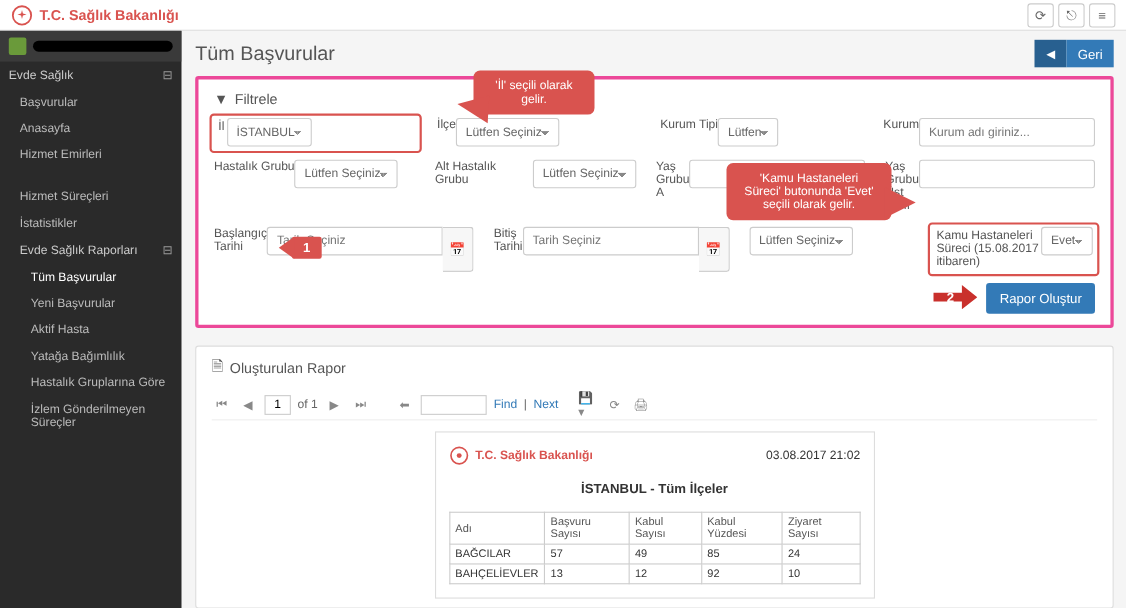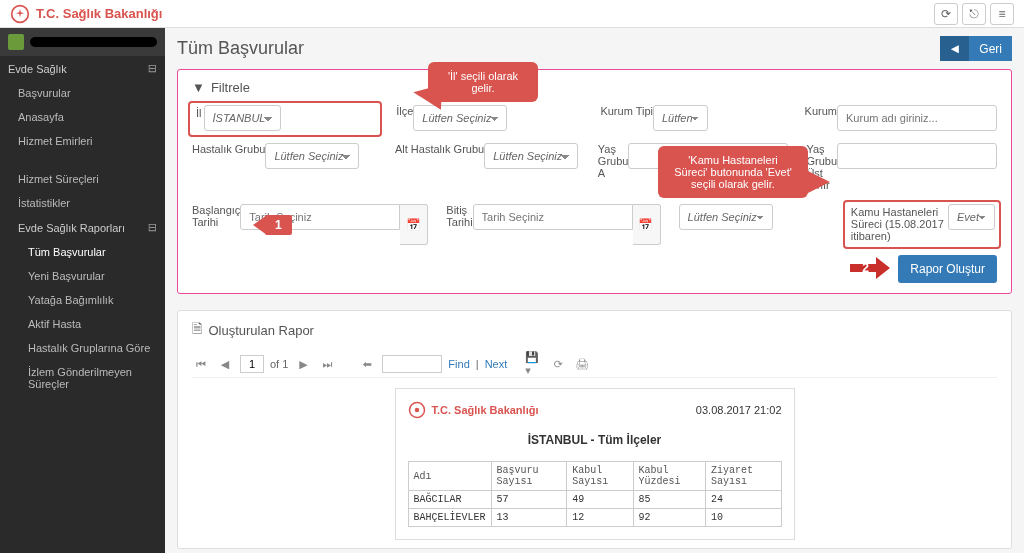--- a/index.html
+++ b/index.html
@@ -24,27 +24,27 @@
     .side-sub.active { color: #fff; }
     .minus-icon { color: #999; }
 
     .content { flex: 1; padding: 8px 12px; overflow-y: auto; position: relative; }
     .page-header { display: flex; justify-content: space-between; align-items: center; margin-bottom: 8px; }
     .page-title { font-size: 18px; font-weight: normal; color: #555; }
     .geri-group { display: flex; }
     .geri-btn { background: #337ab7; color: #fff; border: none; padding: 5px 10px; cursor: pointer; font-size: 12px; }
     .geri-arrow { background: #286090; color: #fff; border: none; padding: 5px 8px; cursor: pointer; }
 
-    .filter-panel { background: #fff; border: 1px solid #ec4899; border-radius: 3px; padding: 10px 14px; margin-bottom: 16px; position: relative; }
+    .filter-panel { background: #fff; border: 3px solid #ec4899; border-radius: 3px; padding: 10px 14px; margin-bottom: 16px; position: relative; }
     .panel-header { font-size: 13px; color: #555; margin-bottom: 10px; display: flex; align-items: center; gap: 6px; }
     .filter-row { display: flex; gap: 18px; margin-bottom: 10px; }
     .filter-col { flex: 1; display: flex; flex-direction: row; }
     .filter-label { font-size: 11px; color: #555; margin-bottom: 3px; }
     .filter-input, .filter-select { height: 26px; border: 1px solid #ccc; border-radius: 3px; padding: 0 8px; font-size: 11px; color: #666; background: #fff; }
-    .filter-select { appearance: none; background-image: linear-gradient(45deg, transparent 50%, #888 50%), linear-gradient(-45deg, transparent 50%, #888 50%); background-position: calc(100% - 12px) 11px, calc(100% - 8px) 11px; background-size: 4px 4px; background-repeat: no-repeat; padding-right: 14px; font-style: italic; }
+    .filter-select { appearance: none; background-image: linear-gradient(45deg, transparent 50%, #888 50%), linear-gradient(-45deg, transparent 50%, #888 50%); background-position: calc(100% - 12px) 11px, calc(100% - 8px) 11px; background-size: 4px 4px; background-repeat: no-repeat; padding-right: 14px; }
     .date-wrap { display: flex; }
     .date-wrap .filter-input { flex: 1; border-radius: 3px 0 0 3px; }
     .date-btn { width: 28px; border: 1px solid #ccc; border-left: none; border-radius: 0 3px 3px 0; background: #f7f7f7; display: flex; align-items: center; justify-content: center; cursor: pointer; color: #888; }
 
     .highlight-red { border: 2px solid #d9534f; border-radius: 4px; padding: 2px; margin: -4px; }
     .highlight-red .filter-label { padding-left: 4px; padding-top: 2px; }
     .highlight-red .filter-select { margin: 0 2px 2px 2px; }
 
     .btn-row { display: flex; justify-content: flex-end; align-items: center; gap: 8px; position: relative; }
     .rapor-btn { background: #337ab7; color: #fff; border: none; padding: 7px 12px; border-radius: 3px; cursor: pointer; font-size: 12px; }
@@ -66,21 +66,21 @@
     .toolbar-btn { width: 18px; height: 18px; display: flex; align-items: center; justify-content: center; cursor: pointer; color: #888; }
     .page-input { width: 24px; height: 18px; border: 1px solid #ccc; text-align: center; font-size: 11px; }
     .search-input { width: 60px; height: 18px; border: 1px solid #ccc; font-size: 11px; padding: 0 4px; }
     .link-text { color: #337ab7; cursor: pointer; }
 
     .report-doc { width: 400px; margin: 0 auto; border: 1px solid #ddd; padding: 12px; font-size: 11px; }
     .doc-header { display: flex; justify-content: space-between; align-items: center; margin-bottom: 14px; }
     .doc-logo { display: flex; align-items: center; gap: 6px; color: #d9534f; font-size: 11px; font-weight: bold; }
     .doc-title { text-align: center; font-weight: bold; font-size: 12px; margin-bottom: 14px; }
     .doc-table { width: 100%; border-collapse: collapse; font-size: 10px; }
-    .doc-table th, .doc-table td { border: 1px solid #ccc; padding: 3px 5px; text-align: left; font-family: Liberation Mono, monospace; }
+    .doc-table th, .doc-table td { border: 1px solid #ccc; padding: 3px 5px; text-align: left; }
     .doc-table th { font-weight: normal; color: #555; }
   </style>
 </head>
 <body>
 
 <div class="top-bar">
   <div class="logo-area">
     <svg class="logo-svg" viewBox="0 0 24 24">
         <circle cx="12" cy="12" r="10" fill="none" stroke="#d9534f" stroke-width="2"></circle>
         <path d="M12 6 L13 10 L17 11 L13 12 L12 16 L11 12 L7 11 L11 10 Z" fill="#d9534f"></path>
@@ -109,22 +109,22 @@
     <a class="side-item">Hizmet Emirleri</a>
     <div style="height:14px"></div>
     <a class="side-item">Hizmet Süreçleri</a>
     <a class="side-item">İstatistikler</a>
     <div class="side-section" style="padding-left:18px">
       <span>Evde Sağlık Raporları</span>
       <span class="minus-icon">⊟</span>
     </div>
     <a class="side-sub active">Tüm Başvurular</a>
     <a class="side-sub">Yeni Başvurular</a>
+    <a class="side-sub">Aktif Hasta</a>
     <a class="side-sub">Yatağa Bağımlılık</a>
-    <a class="side-sub">Aktif Hasta</a>
     <a class="side-sub">Hastalık Gruplarına Göre</a>
     <a class="side-sub">İzlem Gönderilmeyen Süreçler</a>
   </div>
 
   <div class="content">
 
     <div class="marker1-wrap">
       <span class="marker">1</span>
     </div>
 

